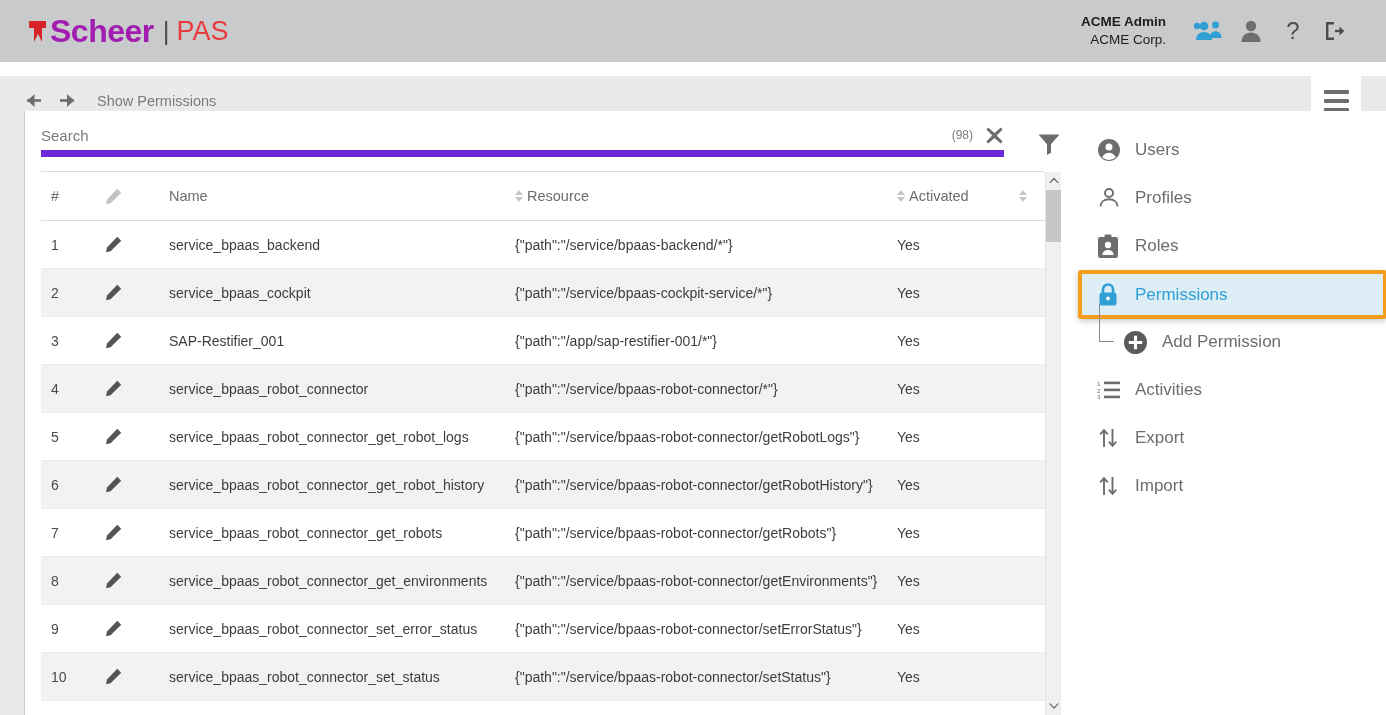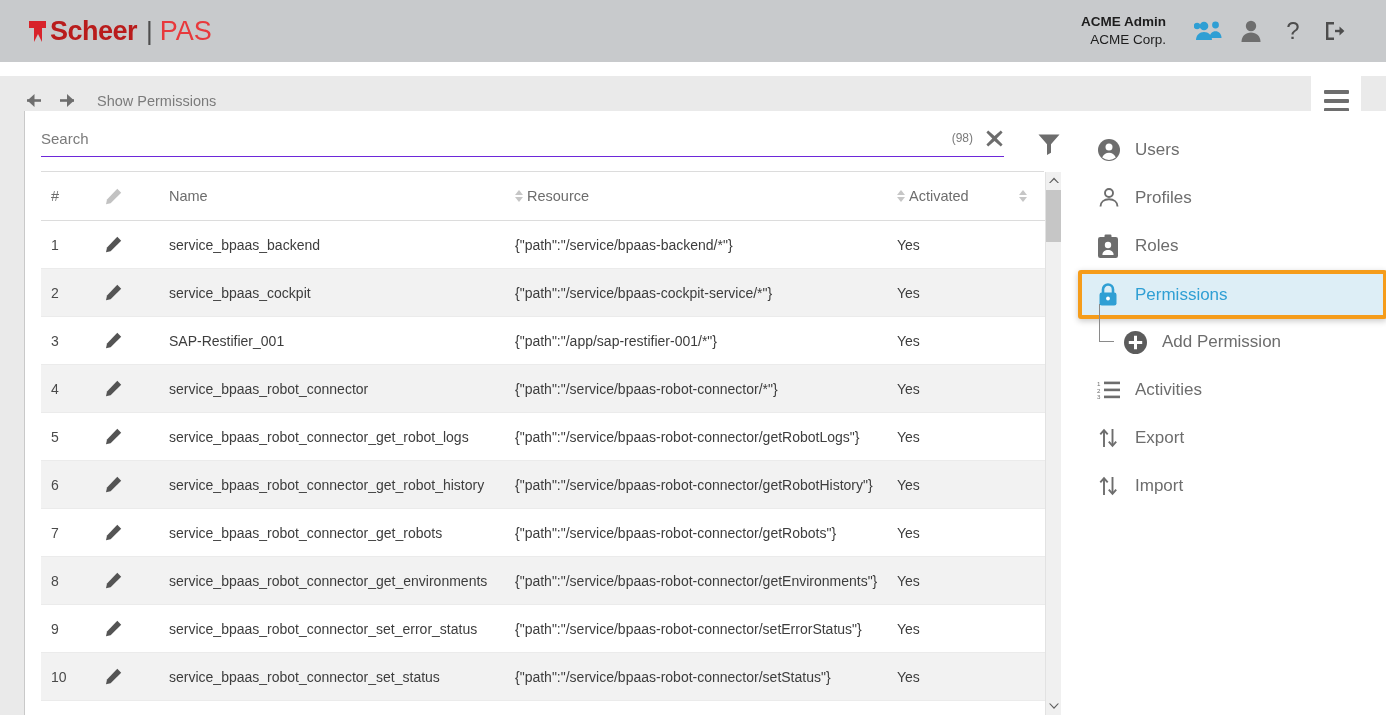--- a/index.html
+++ b/index.html
@@ -15,21 +15,21 @@
     position: absolute; left: 0; top: 0; width: 1386px; height: 62px;
     background: #c8cacc;
     display: flex; align-items: center;
   }
   .logo { margin-left: 28px; display: flex; align-items: center; height: 36px; }
   .logo-mark {
     width: 20px; height: 25px; margin-right: 2px; position: relative;
   }
   .logo-mark svg { display: block; }
   .logo-scheer {
-    font-size: 27px; font-weight: bold; color: #b91c1c; letter-spacing: -0.5px;
+    font-size: 32px; font-weight: bold; color: #a21caf; letter-spacing: -0.5px;
     line-height: 27px;
   }
   .logo-sep {
     color: #4d4d4d; font-size: 26px; font-weight: 300; margin: 0 7px 0 9px; line-height: 26px;
   }
   .logo-pas {
     font-size: 27px; color: #e8393c; letter-spacing: 0px; line-height: 27px; font-weight: 400;
   }
 
   .topbar-right {
@@ -76,21 +76,21 @@
   .content {
     position: absolute; left: 25px; top: 111px; width: 1036px; height: 604px;
     background: #ffffff; overflow: hidden;
   }
 
   .search-row {
     position: absolute; left: 0; top: 0; width: 1036px; height: 54px;
   }
   .search-field {
     position: absolute; left: 16px; top: 13px; width: 963px; height: 33px;
-    border-bottom: 1px solid #6d28d9;
+    border-bottom: 7px solid #6d28d9;
     display: flex; align-items: center;
   }
   .search-input {
     border: none; outline: none; background: transparent;
     font-family: "Liberation Sans", sans-serif; font-size: 15px; color: #7a7a7a;
     width: 830px; padding: 0 0 4px 0;
   }
   .search-input::placeholder { color: #7a7a7a; opacity: 1; }
   .search-count {
     font-size: 12px; color: #7a7a7a; margin-left: auto; padding-bottom: 4px;

